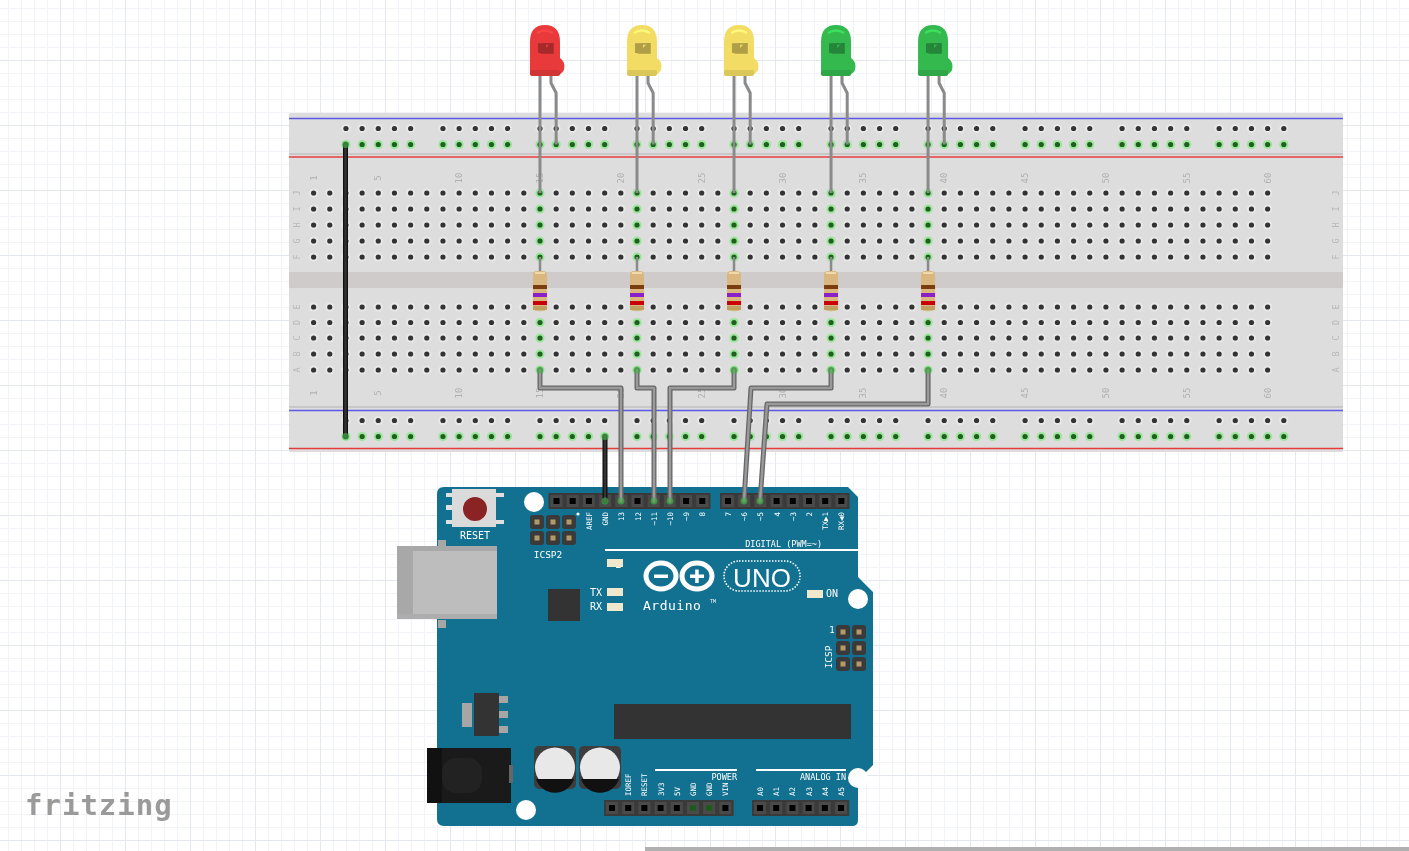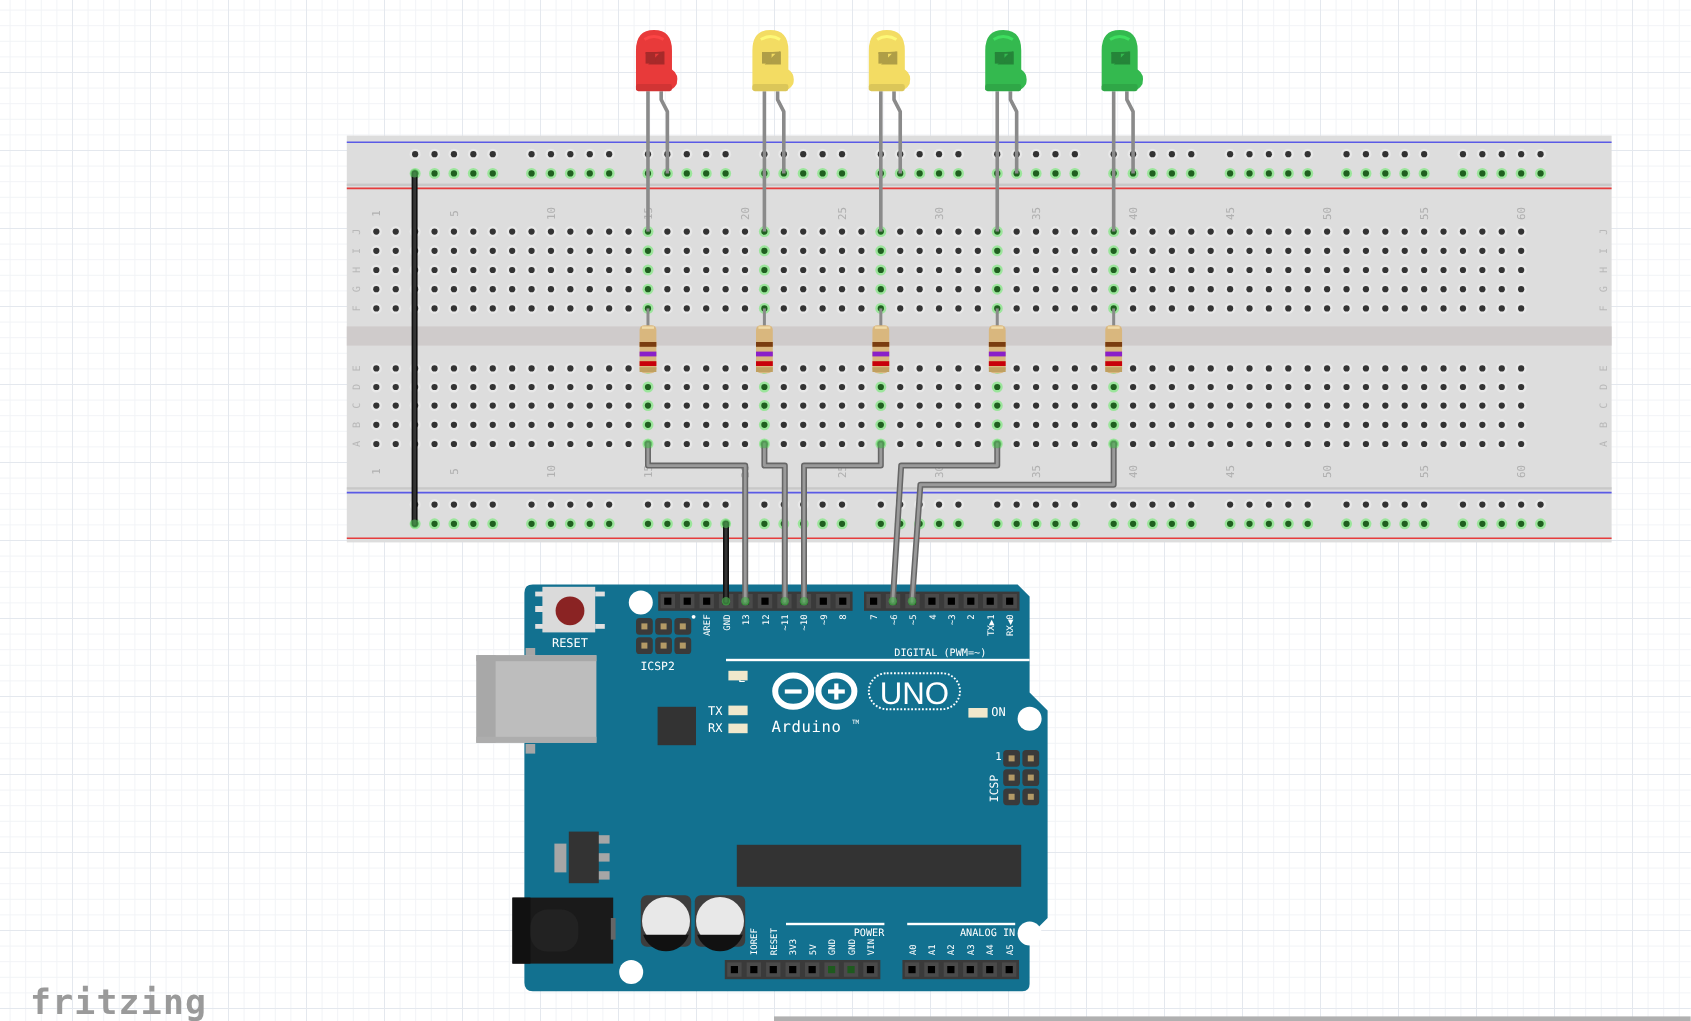--- a/index.html
+++ b/index.html
@@ -8,21 +8,21 @@
     background-color:#fff;
     background-image:
       linear-gradient(#e4e8ee 1px, transparent 1px),
       linear-gradient(90deg, #e4e8ee 1px, transparent 1px),
       linear-gradient(#f1f3f6 1px, transparent 1px),
       linear-gradient(90deg, #f1f3f6 1px, transparent 1px);
     background-size:65px 65px,65px 65px,13px 13px,13px 13px;
     background-position:-5px -5px,-5px -5px,-5px -5px,-5px -5px;}
   svg{position:absolute;left:0;top:0;}
   .mono{font-family:"DejaVu Sans Mono",monospace;}
-  #logo{position:absolute;left:25px;top:788px;font-family:"DejaVu Sans Mono",monospace;font-size:29px;color:#9a9a9a;letter-spacing:1px;font-weight:bold;margin-top:30px;}
+  #logo{position:absolute;left:25px;top:788px;font-family:"DejaVu Sans Mono",monospace;font-size:29px;color:#9a9a9a;letter-spacing:1px;font-weight:bold;}
   #hscroll{position:absolute;left:645px;top:847px;width:764px;height:4px;background:#b0b0b0;}
 </style>
 </head>
 <body>
 
 <div id="canvas"></div>
 
 <svg id="scene" width="1409" height="851" viewBox="0 0 1409 851">
 
   <g id="breadboard">

